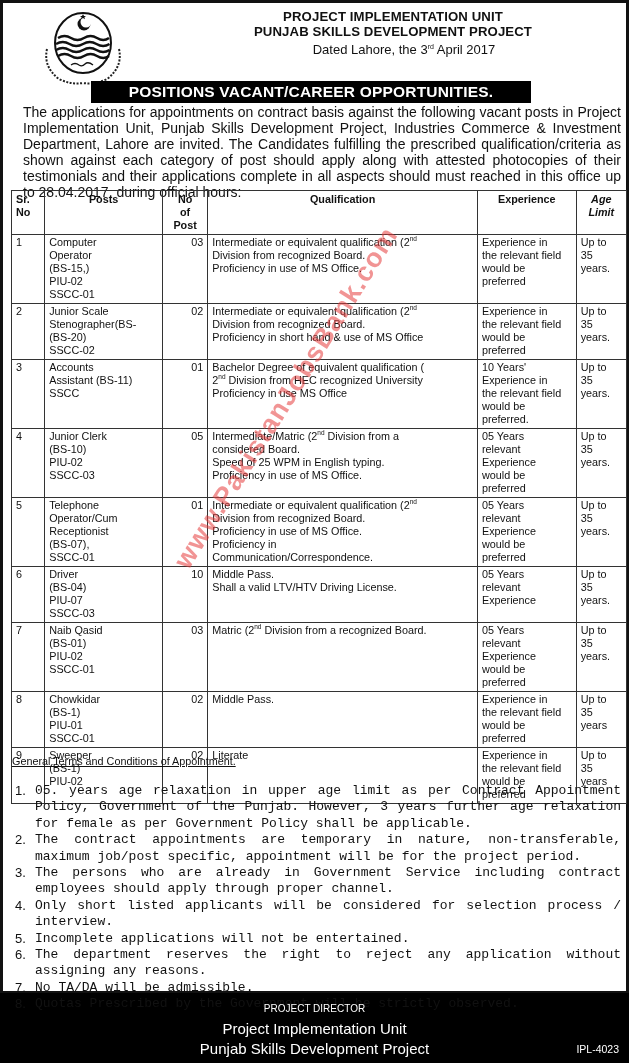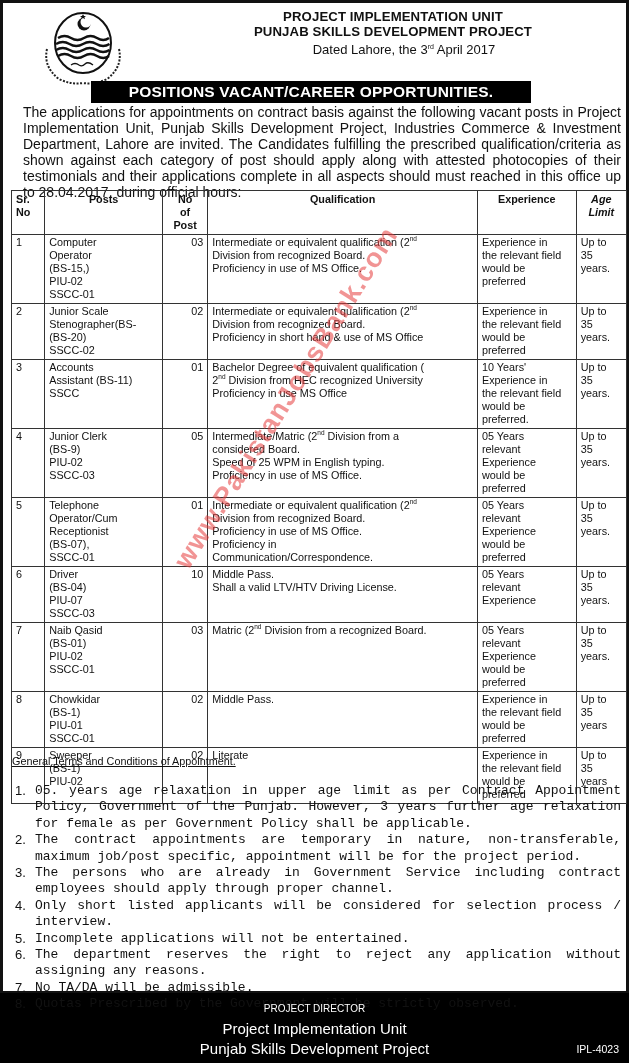--- a/index.html
+++ b/index.html
@@ -197,21 +197,21 @@
           <td>
             <span class="cellline">Up to</span>
             <span class="cellline">35</span>
             <span class="cellline">years.</span>
           </td>
         </tr>
         <tr>
           <td>4</td>
           <td>
             <span class="cellline">Junior Clerk</span>
-            <span class="cellline"> (BS-9)</span>
+            <span class="cellline"> (BS-10)</span>
             <span class="cellline">PIU-02</span>
             <span class="cellline">SSCC-03</span>
           </td>
           <td class="num">05</td>
           <td>
             <span class="cellline">Intermediate/Matric (2<sup>nd</sup> Division from a</span>
             <span class="cellline">considered Board.</span>
             <span class="cellline">Speed of 25 WPM in English typing.</span>
             <span class="cellline">Proficiency in use of MS Office.</span>
           </td>

